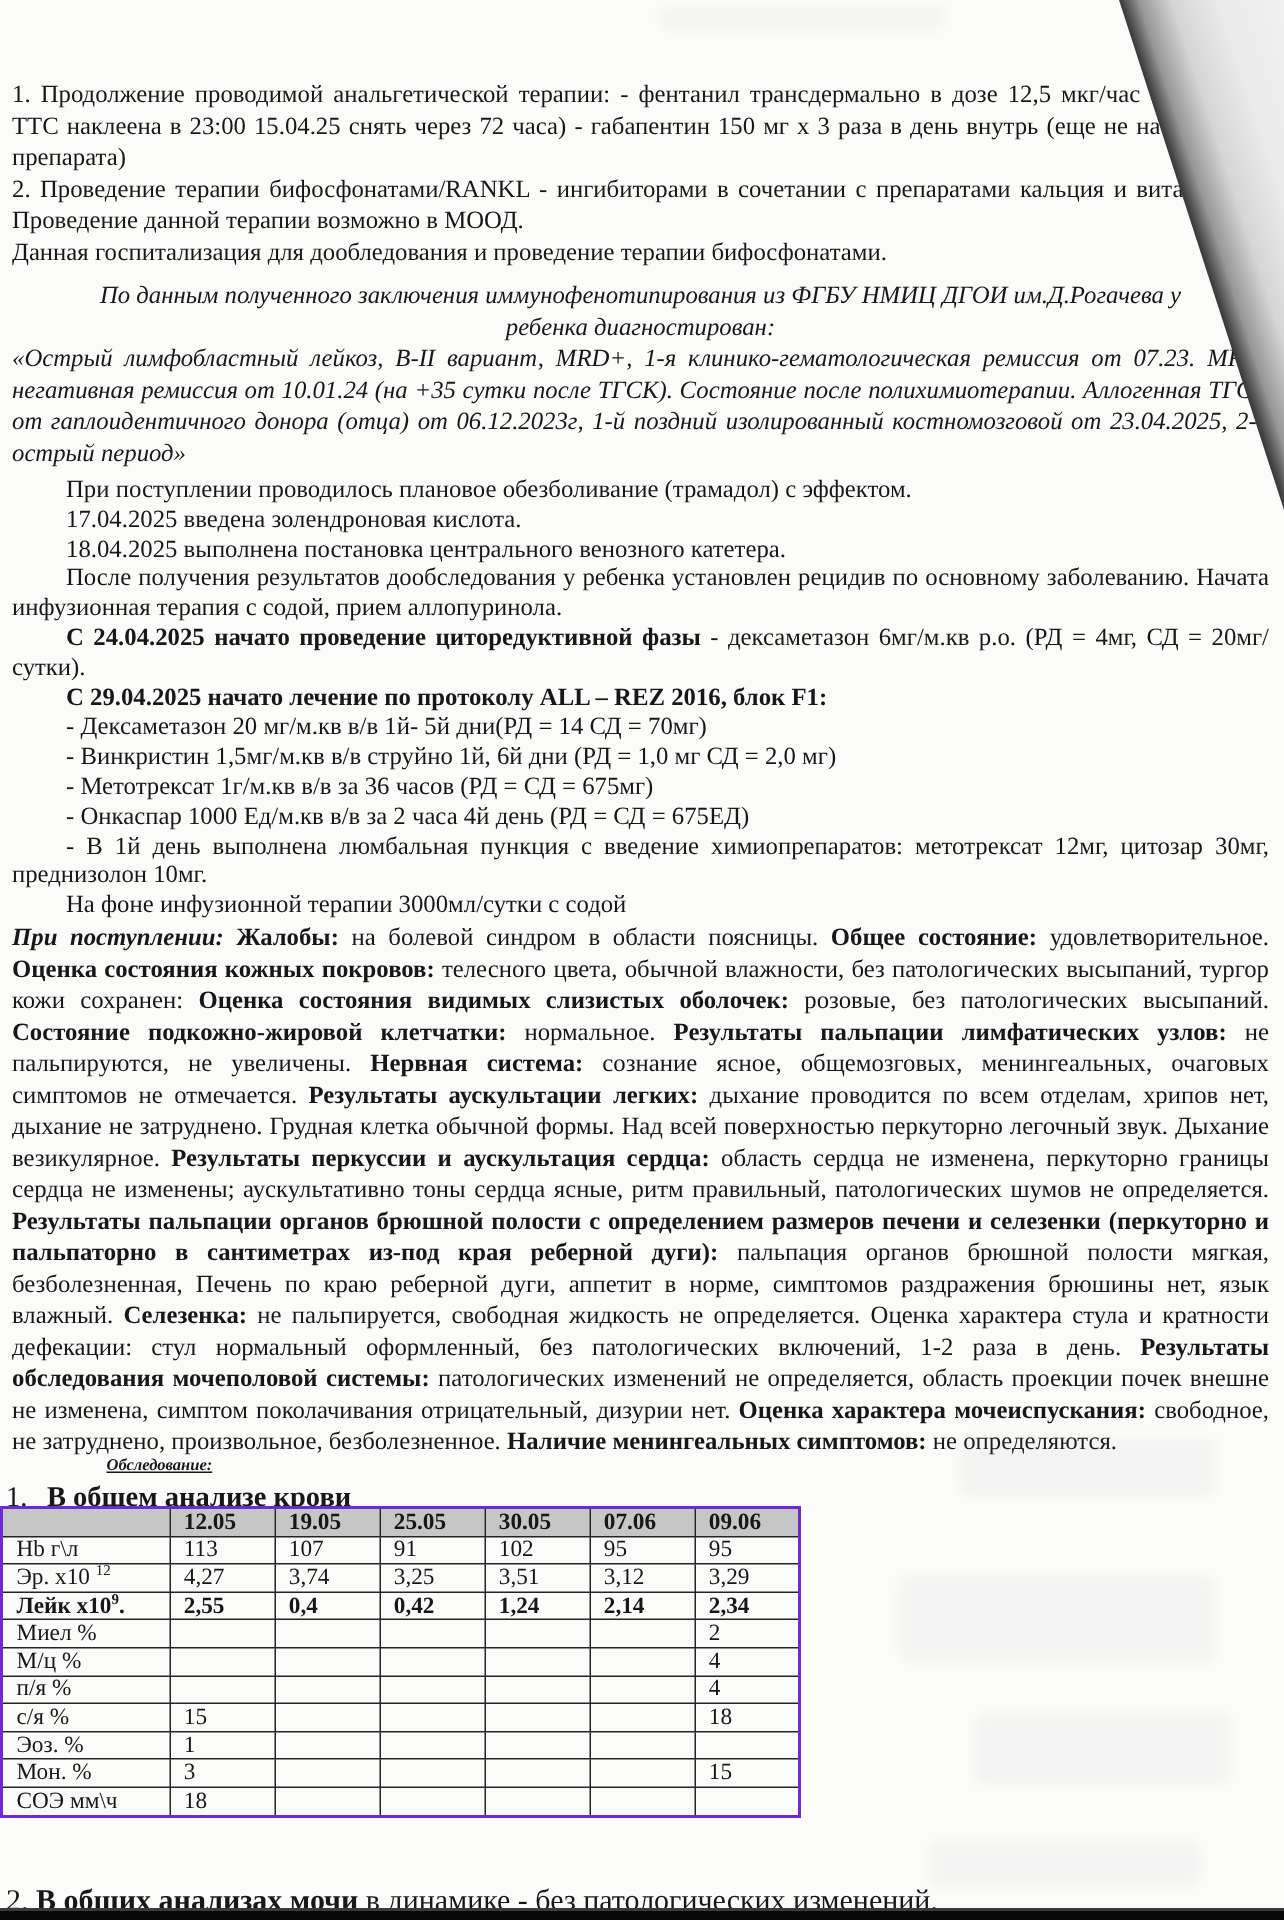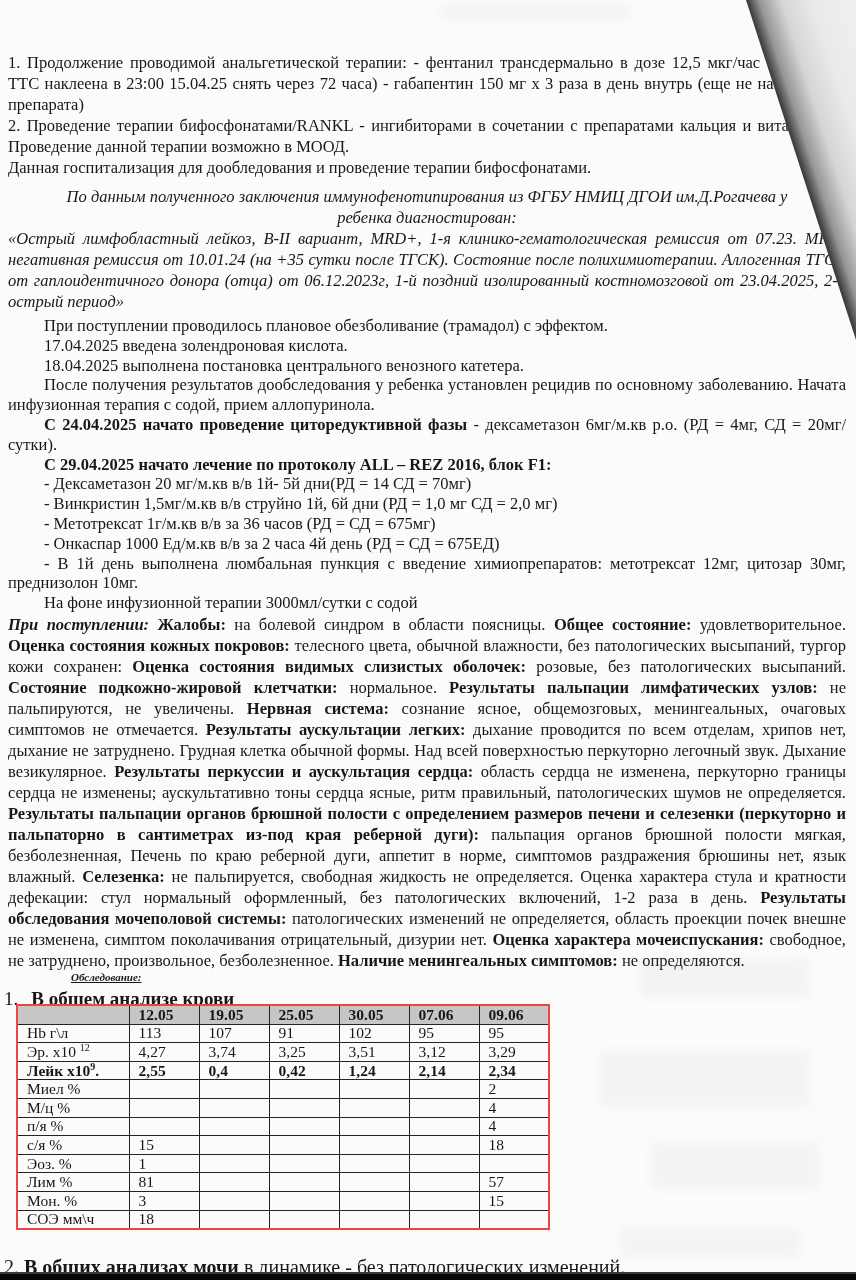--- a/index.html
+++ b/index.html
@@ -21,22 +21,22 @@
   .status{top:614px;}
   .rb{font-weight:bold;}
   .ri{font-style:italic;}
   
   .exam-heading{position:absolute;left:59px;top:971px;font-size:11px;font-weight:bold;
                 font-style:italic;text-decoration:underline;margin-left:12px;}
   .item1{position:absolute;left:4px;top:988px;font-size:19px;}
   .item1 .num{margin-right:13px;}
   .item1 .ttl{font-weight:bold;}
   
-  .blood{position:absolute;left:16px;top:1004px;border-collapse:collapse;table-layout:fixed;
-         font-size:15.5px;line-height:16px;border:2px solid #ef4444;
+  .blood{position:absolute;left:0;top:1004px;border-collapse:collapse;table-layout:fixed;
+         font-size:15.5px;line-height:16px;border:2px solid #6d28d9;
          font-family:"Liberation Serif","DejaVu Serif",serif;color:#171717;}
   .blood th,.blood td{border:1.4px solid #242424;height:17.6px;padding:0 2px 0 9px;
          text-align:left;font-weight:normal;white-space:nowrap;overflow:hidden;}
   .blood thead th{background:#c6c6c6;font-weight:bold;}
   .blood tr.bold-row td{font-weight:bold;}
   .blood sup{font-size:10px;line-height:8px;}
   
   .item2{position:absolute;left:4px;top:1256px;width:840px;font-size:20px;}
   
   .scan-bar{position:absolute;left:0;top:1272px;width:856px;height:8px;background:#070707;
@@ -176,29 +176,20 @@
         <tr>
           <td>Эоз. %</td>
           <td>1</td>
           <td></td>
           <td></td>
           <td></td>
           <td></td>
           <td></td>
         </tr>
         <tr>
-          <td>Лим %</td>
-          <td>81</td>
-          <td></td>
-          <td></td>
-          <td></td>
-          <td></td>
-          <td>57</td>
-        </tr>
-        <tr>
           <td>Мон. %</td>
           <td>3</td>
           <td></td>
           <td></td>
           <td></td>
           <td></td>
           <td>15</td>
         </tr>
         <tr>
           <td>СОЭ мм\ч</td>

